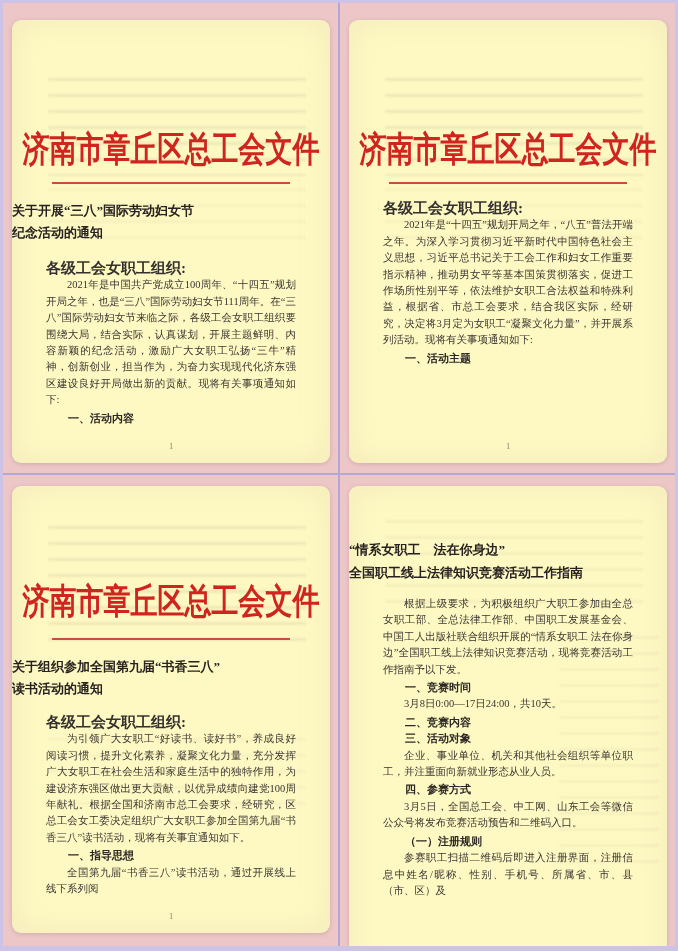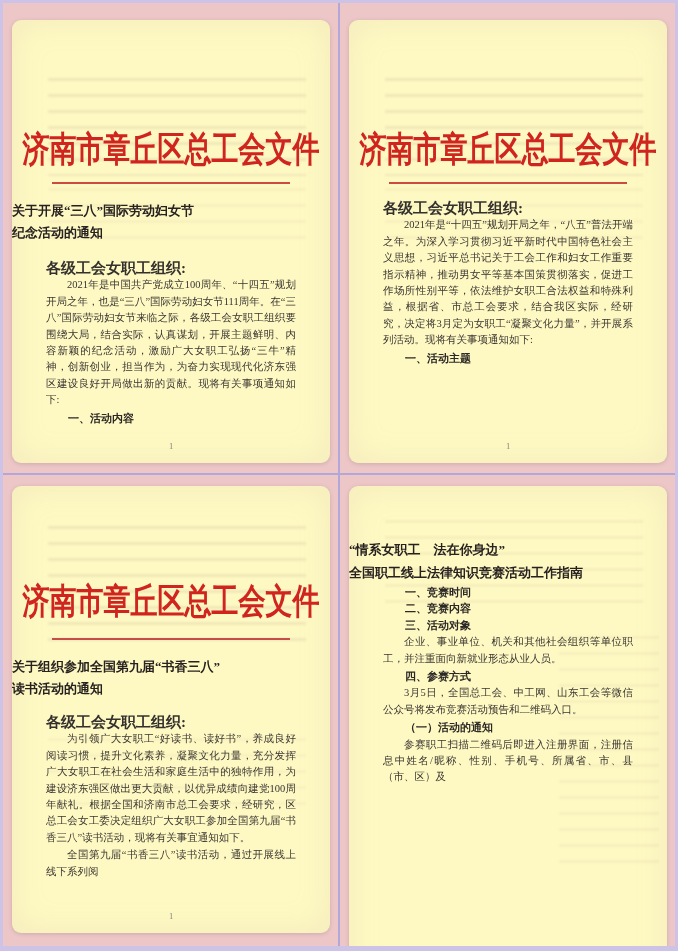--- a/index.html
+++ b/index.html
@@ -146,34 +146,37 @@
     <div class="bleed b3-a"></div>
     <div class="bleed b3-b"></div>
     <div class="red-header">济南市章丘区总工会文件</div>
     <div class="red-rule"></div>
     <div class="doc-title">
       <div>关于组织参加全国第九届“书香三八”</div>
       <div>读书活动的通知</div>
     </div>
     <div class="salutation">各级工会女职工组织:</div>
     <p class="para">为引领广大女职工“好读书、读好书”，养成良好阅读习惯，提升文化素养，凝聚文化力量，充分发挥广大女职工在社会生活和家庭生活中的独特作用，为建设济东强区做出更大贡献，以优异成绩向建党100周年献礼。根据全国和济南市总工会要求，经研究，区总工会女工委决定组织广大女职工参加全国第九届“书香三八”读书活动，现将有关事宜通知如下。</p>
+    <div class="sec-heading">一、指导思想</div>
     <p class="para">全国第九届“书香三八”读书活动，通过开展线上线下系列阅</p>
     <div class="pageno">1</div>
   </div>
 
   <div class="page p4">
     <div class="bleed b4-a"></div>
     <div class="bleed b4-b"></div>
     <div class="doc-title">
       <div>“情系女职工　法在你身边”</div>
       <div>全国职工线上法律知识竞赛活动工作指南</div>
     </div>
+    <p class="para intro">根据上级要求，为积极组织广大职工参加由全总女职工部、全总法律工作部、中国职工发展基金会、中国工人出版社联合组织开展的“情系女职工 法在你身边”全国职工线上法律知识竞赛活动，现将竞赛活动工作指南予以下发。</p>
     <div class="sec-heading">一、竞赛时间</div>
+    <p class="para">3月8日0:00—17日24:00，共10天。</p>
     <div class="sec-heading">二、竞赛内容</div>
     <div class="sec-heading">三、活动对象</div>
     <p class="para">企业、事业单位、机关和其他社会组织等单位职工，并注重面向新就业形态从业人员。</p>
     <div class="sec-heading">四、参赛方式</div>
     <p class="para">3月5日，全国总工会、中工网、山东工会等微信公众号将发布竞赛活动预告和二维码入口。</p>
-    <div class="sec-heading">（一）活动的通知</div>
+    <div class="sec-heading">（一）注册规则</div>
     <p class="para">参赛职工扫描二维码后即进入注册界面，注册信息中姓名/昵称、性别、手机号、所属省、市、县（市、区）及</p>
     <div class="pageno-right">— 1 —</div>
   </div>
 </div>
 
 </body></html>

